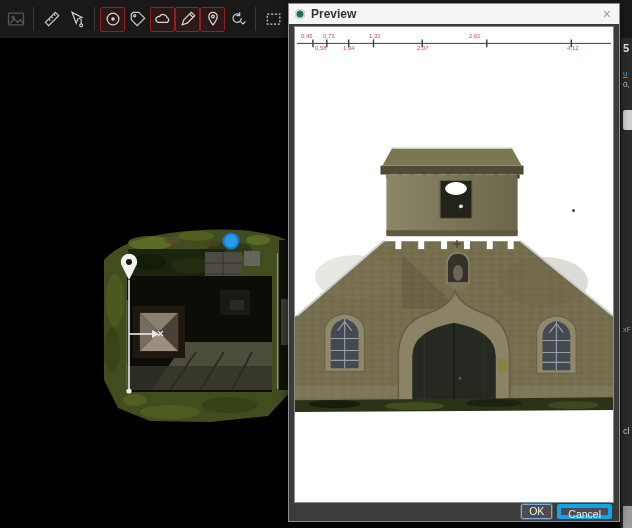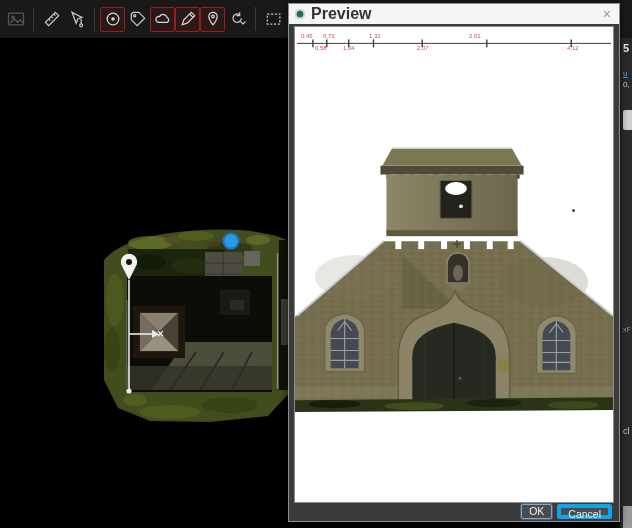--- a/index.html
+++ b/index.html
@@ -27,21 +27,21 @@
   .rp-frag.link{color:#4aa3e8;text-decoration:underline;font-size:8px;}
   .rp-btn{position:absolute;left:2px;top:72px;width:10px;height:20px;background:#cfcfcf;border-radius:2px 0 0 2px;}
   .rp-light{position:absolute;left:2px;top:468px;width:10px;height:22px;background:#9b9b9b;}
   
   .dialog{position:absolute;left:288px;top:3px;width:332px;height:519px;background:#3b3b3b;
     border:1px solid #8e8e8e;box-shadow:0 2px 8px rgba(0,0,0,.6);}
   .titlebar{position:absolute;left:0;top:0;width:100%;height:20px;background:#f5f5f5;
     display:flex;align-items:center;padding:0 6px;}
   .title-icon{width:10px;height:10px;border-radius:50%;background:#2c6b55;
     box-shadow:inset 0 0 0 1.5px #dff0e8;margin-right:6px;flex:0 0 auto;}
-  .title-text{font-size:16px;font-weight:600;color:#333;flex:1;}
+  .title-text{font-size:12px;font-weight:600;color:#333;flex:1;}
   .close-x{color:#9a9a9a;font-size:14px;line-height:14px;cursor:default;padding:0 2px;}
   .dlg-content{position:absolute;left:5px;top:22px;width:320px;height:477px;background:#ffffff;
     border:1px solid #8b8b8b;overflow:hidden;}
   .dlg-content svg{position:absolute;left:0;top:0;}
   .ruler-label{position:absolute;font-size:6px;color:#d05050;line-height:6px;white-space:nowrap;}
   .dlg-footer{position:absolute;left:0;bottom:0;width:100%;height:20px;display:flex;
     align-items:center;justify-content:flex-end;gap:5px;padding:0 7px;}
   .btn{height:15px;padding:0 7px;font-size:10.5px;line-height:13px;color:#eeeeee;background:#4c4c4c;
     border:4px solid #0ea5e9;border-radius:2px;font-family:"Liberation Sans",sans-serif;}
   .btn.primary{border:1px solid #76a9e0;box-shadow:0 0 0 1px rgba(118,169,224,.35);}

